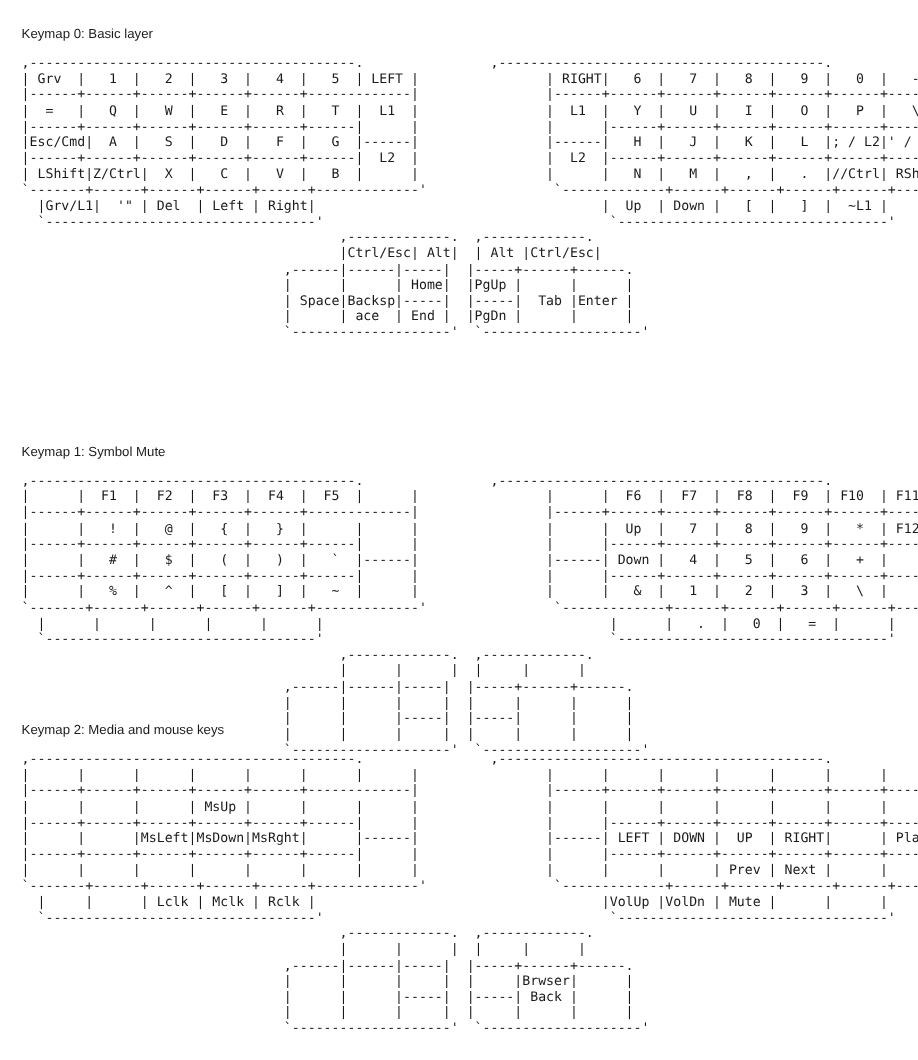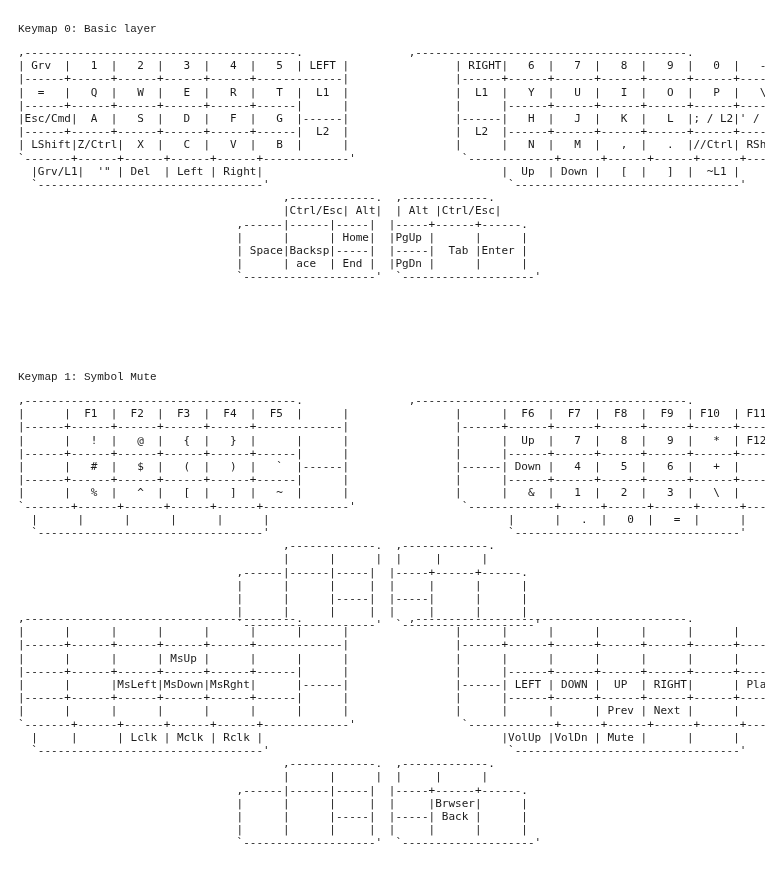--- a/index.html
+++ b/index.html
@@ -19,21 +19,21 @@
     height: 883px;
     padding: 0;
     box-sizing: border-box;
   }
   .section {
     position: absolute;
     left: 0;
     width: 765px;
   }
   .section-title {
-    font-family: Liberation Mono, monospace;
+    font-family: Liberation Sans, sans-serif;
     font-size: 11px;
     line-height: 14px;
     color: #1a1a1a;
     padding-left: 18px;
     white-space: pre;
   }
   pre.art {
     font-family: "DejaVu Sans Mono", monospace;
     font-size: 11px;
     line-height: 13.2px;
@@ -98,20 +98,21 @@
                                         |      |      |  |     |      |
                                  ,------|------|-----|  |-----+------+------.
                                  |      |      |     |  |     |      |      |
                                  |      |      |-----|  |-----|      |      |
                                  |      |      |     |  |     |      |      |
                                  `--------------------'  `--------------------'</pre>
     </div>
   </div>
 
   <div class="section" id="sec2">
+    <div class="section-title">Keymap 2: Media and mouse keys</div>
     <div class="art-wrap">
       <pre class="art">,-----------------------------------------.                ,-----------------------------------------.
 |      |      |      |      |      |      |      |                |      |      |      |      |      |      |      |
 |------+------+------+------+------+-------------|                |------+------+------+------+------+------+------|
 |      |      |      | MsUp |      |      |      |                |      |      |      |      |      |      |      |
 |------+------+------+------+------+------|      |                |      |------+------+------+------+------+------|
 |      |      |MsLeft|MsDown|MsRght|      |------|                |------| LEFT | DOWN |  UP  | RIGHT|      | Play |
 |------+------+------+------+------+------|      |                |      |------+------+------+------+------+------|
 |      |      |      |      |      |      |      |                |      |      |      | Prev | Next |      |      |
 `-------+------+------+------+------+-------------'                `-------------+------+------+------+------+------'

